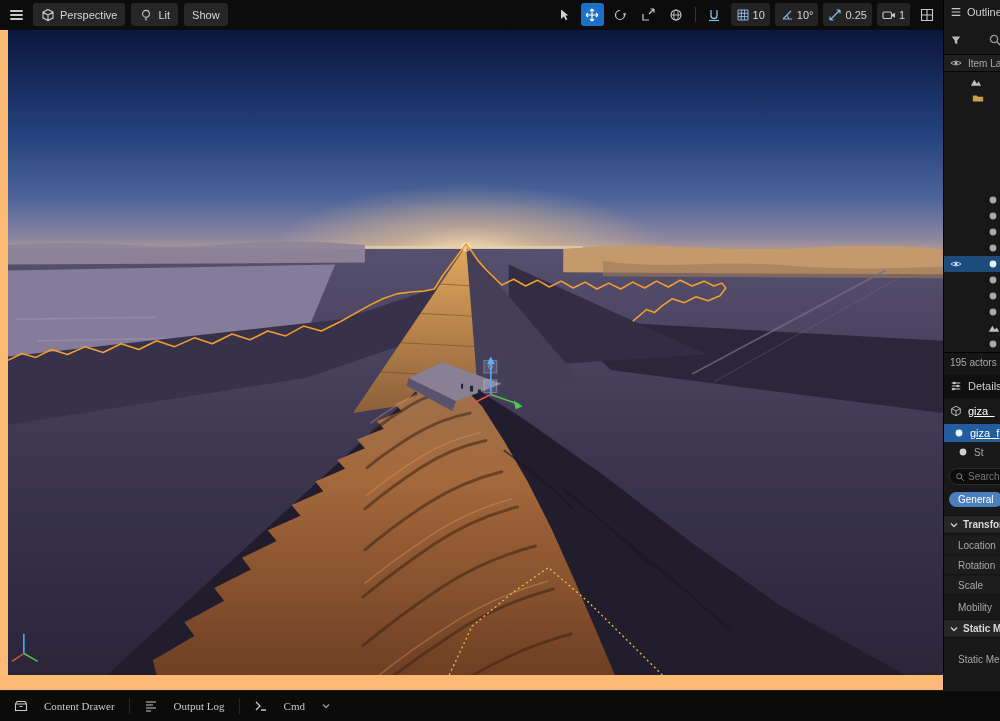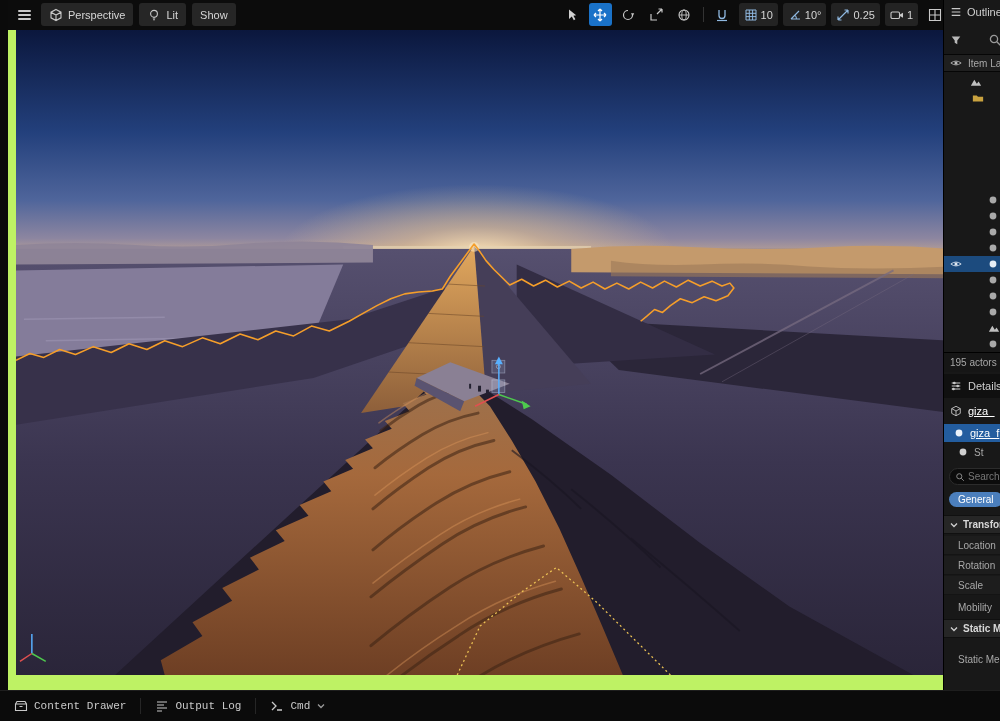--- a/index.html
+++ b/index.html
@@ -1,20 +1,20 @@
 <!DOCTYPE html>
 <html><head>
 <meta charset="utf-8">
 <style>
   * { margin:0; padding:0; box-sizing:border-box; }
   html,body { width:1000px; height:721px; background:#000; font-family:"Liberation Sans",sans-serif; }
   .root { position:relative; width:1000px; height:721px; background:#0b0b0b; overflow:hidden; }
 
   
-  .viewport { position:absolute; left:0; top:0; width:943px; height:690px; background:#bef264;margin-left:8px; }
+  .viewport { position:absolute; left:0; top:0; width:943px; height:690px; background:#fdba74; }
   .scene { position:absolute; left:8px; top:30px; width:935px; height:645px; display:block; }
 
   
   .vp-toolbar { position:absolute; left:0; top:0; width:943px; height:30px; background:#0c0c0c; }
   .tb-left { position:absolute; left:6px; top:3px; display:flex; gap:6px; align-items:center; }
   .tb-btn { display:inline-flex; align-items:center; gap:5px; background:#262626; border:none; border-radius:3px;
             padding:4px 8px; height:23px; color:#d6d6d6; font-size:11px; font-family:inherit; cursor:default; }
   .tb-icon-btn { background:transparent; padding:4px; }
   .burger { display:flex; flex-direction:column; gap:2px; }
   .burger b { display:block; width:13px; height:2px; background:#c8c8c8; border-radius:1px; }
@@ -40,21 +40,21 @@
   .p-subrow { background:#1d1d1d; border-bottom:1px solid #141414; }
   .p-count { background:#161616; border-top:1px solid #000; }
   .chip { display:inline-block; background:#4b7fbd; color:#fff; font-size:10px; border-radius:8px; padding:2px 9px; border:none; font-family:inherit; }
   .p-search { display:flex; align-items:center; gap:3px; background:#0c0c0c; border:1px solid #2c2c2c; border-radius:9px; height:17px; padding:0 5px; width:120px; }
   .p-search input { background:transparent; border:none; outline:none; color:#bbb; font-size:10px; width:90px; font-family:inherit; }
   .p-search input::placeholder { color:#777; }
 
   
   .statusbar { position:absolute; left:0; top:690px; width:1000px; height:31px; background:#0b0b0b; border-top:1px solid #1e1e1e;
                display:flex; align-items:center; gap:8px; padding-left:8px; }
-  .sb-btn { display:inline-flex; align-items:center; gap:6px; background:transparent; border:none; color:#c9c9c9; font-size:11px; font-family:Liberation Mono, monospace; padding:4px 6px; }
+  .sb-btn { display:inline-flex; align-items:center; gap:16px; background:transparent; border:none; color:#c9c9c9; font-size:11px; font-family:Liberation Serif, serif; padding:4px 6px; }
   .sb-sep { width:1px; height:16px; background:#262626; }
   .console { display:flex; align-items:center; background:#191919; border:1px solid #2a2a2a; border-radius:3px; height:19px; width:222px; padding:0 7px; }
   .console input { background:transparent; border:none; outline:none; width:100%; color:#9a9a9a; font-size:10px; font-family:"DejaVu Sans Mono",monospace; }
   .console input::placeholder { color:#7f7f7f; }
 </style>
 </head>
 <body>
 
 <div class="root">
 

